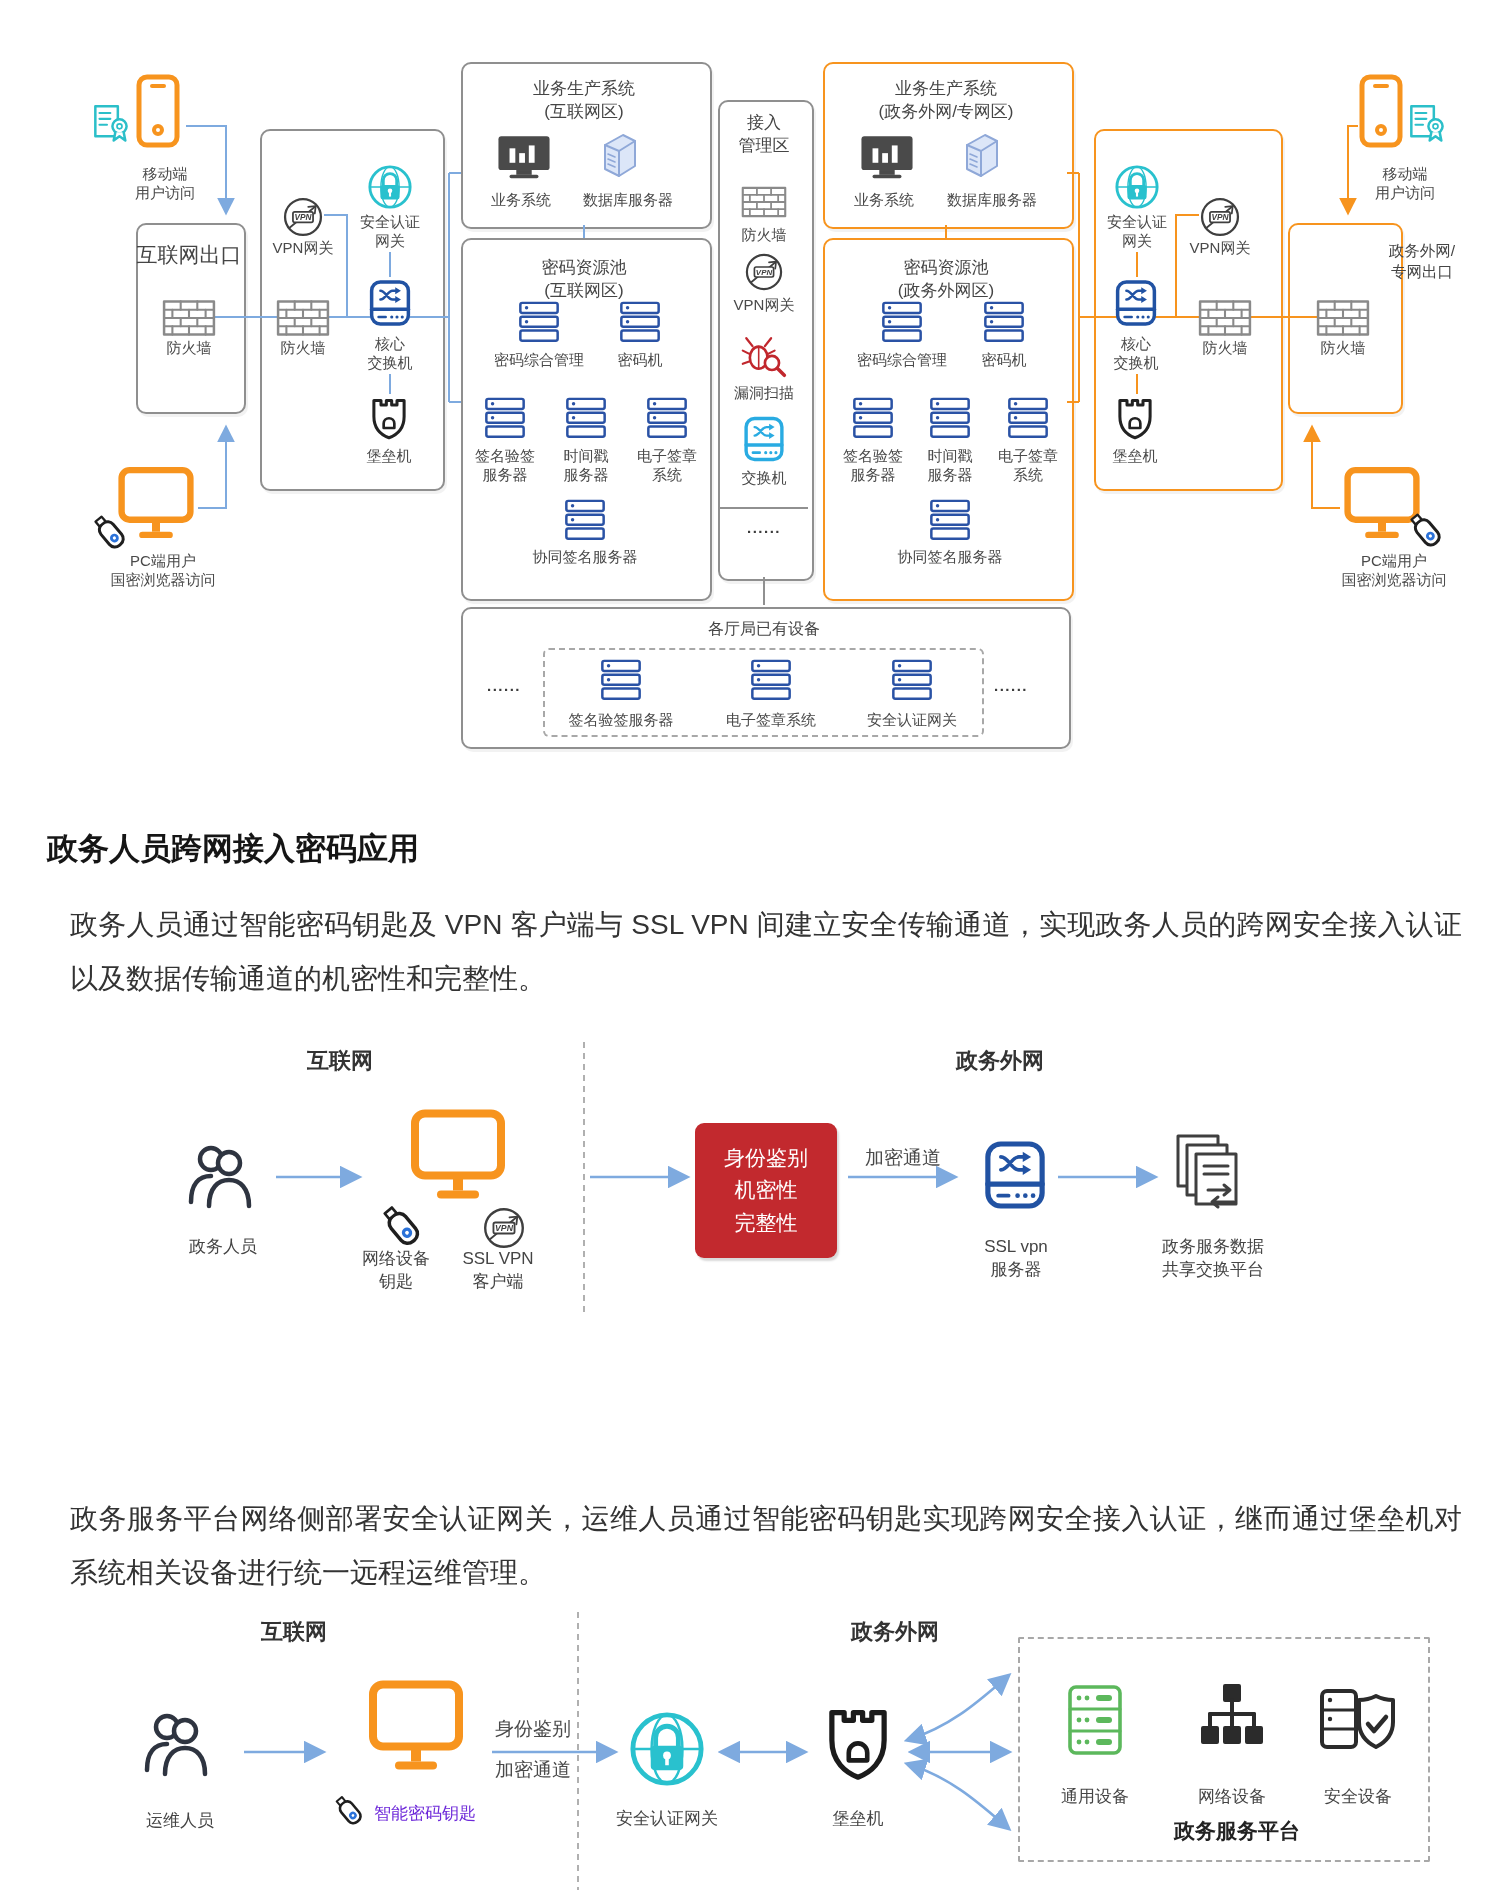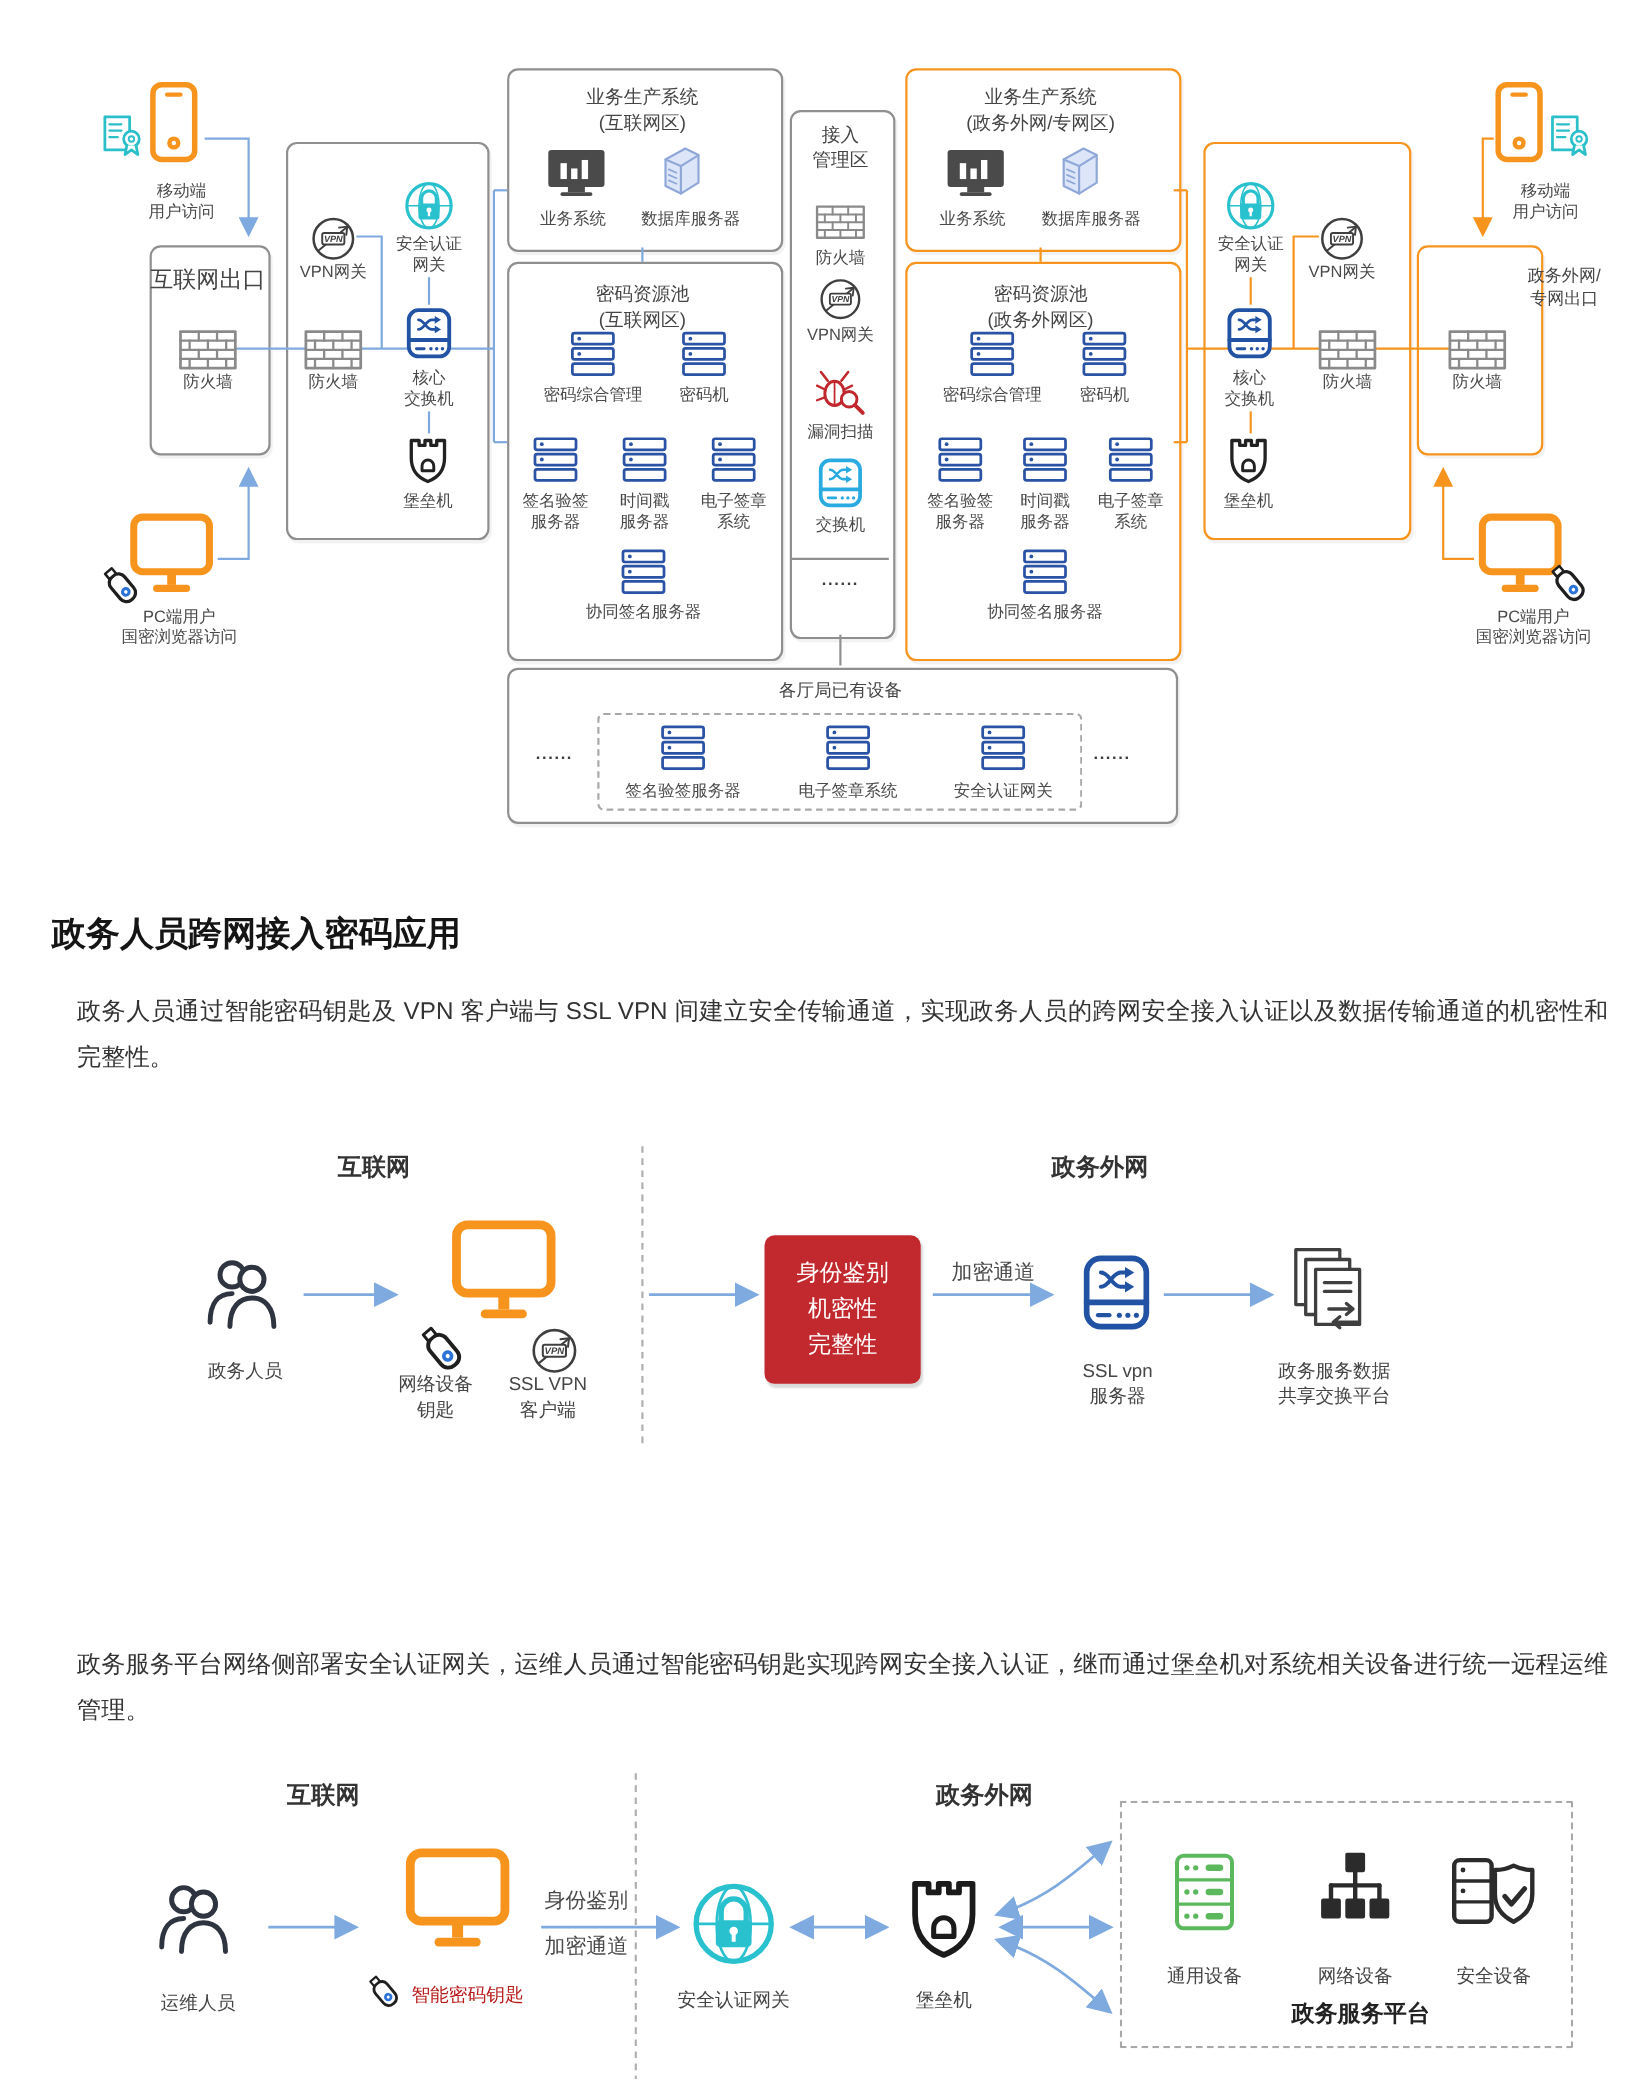--- a/index.html
+++ b/index.html
@@ -18,22 +18,22 @@
   
   .lbl{position:absolute;transform:translateX(-50%);text-align:center;white-space:pre-line;
        font-size:15px;line-height:1.28;color:#4a4a4a;z-index:2;}
   .t17{font-size:17px;color:#454545;line-height:1.35;}
   .zone{position:absolute;transform:translateX(-50%);font-size:22px;font-weight:bold;color:#333;z-index:2;white-space:nowrap;}
   .dots{font-weight:bold;letter-spacing:1.5px;color:#3c3c3c;}
   .redbox{position:absolute;background:#C2292E;border-radius:9px;color:#fff;display:flex;
        align-items:center;justify-content:center;text-align:center;white-space:pre-line;
        font-size:21px;line-height:1.55;z-index:2;box-shadow:2px 3px 2px rgba(0,0,0,0.15);}
   .h1{position:absolute;font-size:31px;font-weight:bold;color:#151515;z-index:2;white-space:nowrap;font-family:Liberation Serif, serif;}
-  .para{position:absolute;font-size:22px;color:#333;line-height:1.92;z-index:2;text-align:justify;}
-  .keyrow-lbl{position:absolute;font-size:17px;color:#b91c1c;z-index:2;white-space:nowrap;}
+  .para{position:absolute;font-size:28px;color:#333;line-height:1.92;z-index:2;text-align:justify;}
+  .keyrow-lbl{position:absolute;font-size:17px;color:#6d28d9;z-index:2;white-space:nowrap;}
   .b21{font-size:21px;font-weight:bold;color:#222;}
 </style>
 </head>
 <body>
 
 <div class="page">
 
   <div class="gbox" style="left:136px;top:223px;width:106px;height:187px"></div>
   <div class="gbox" style="left:260px;top:129px;width:181px;height:358px"></div>
   <div class="gbox" style="left:461px;top:62px;width:247px;height:163px"></div>

